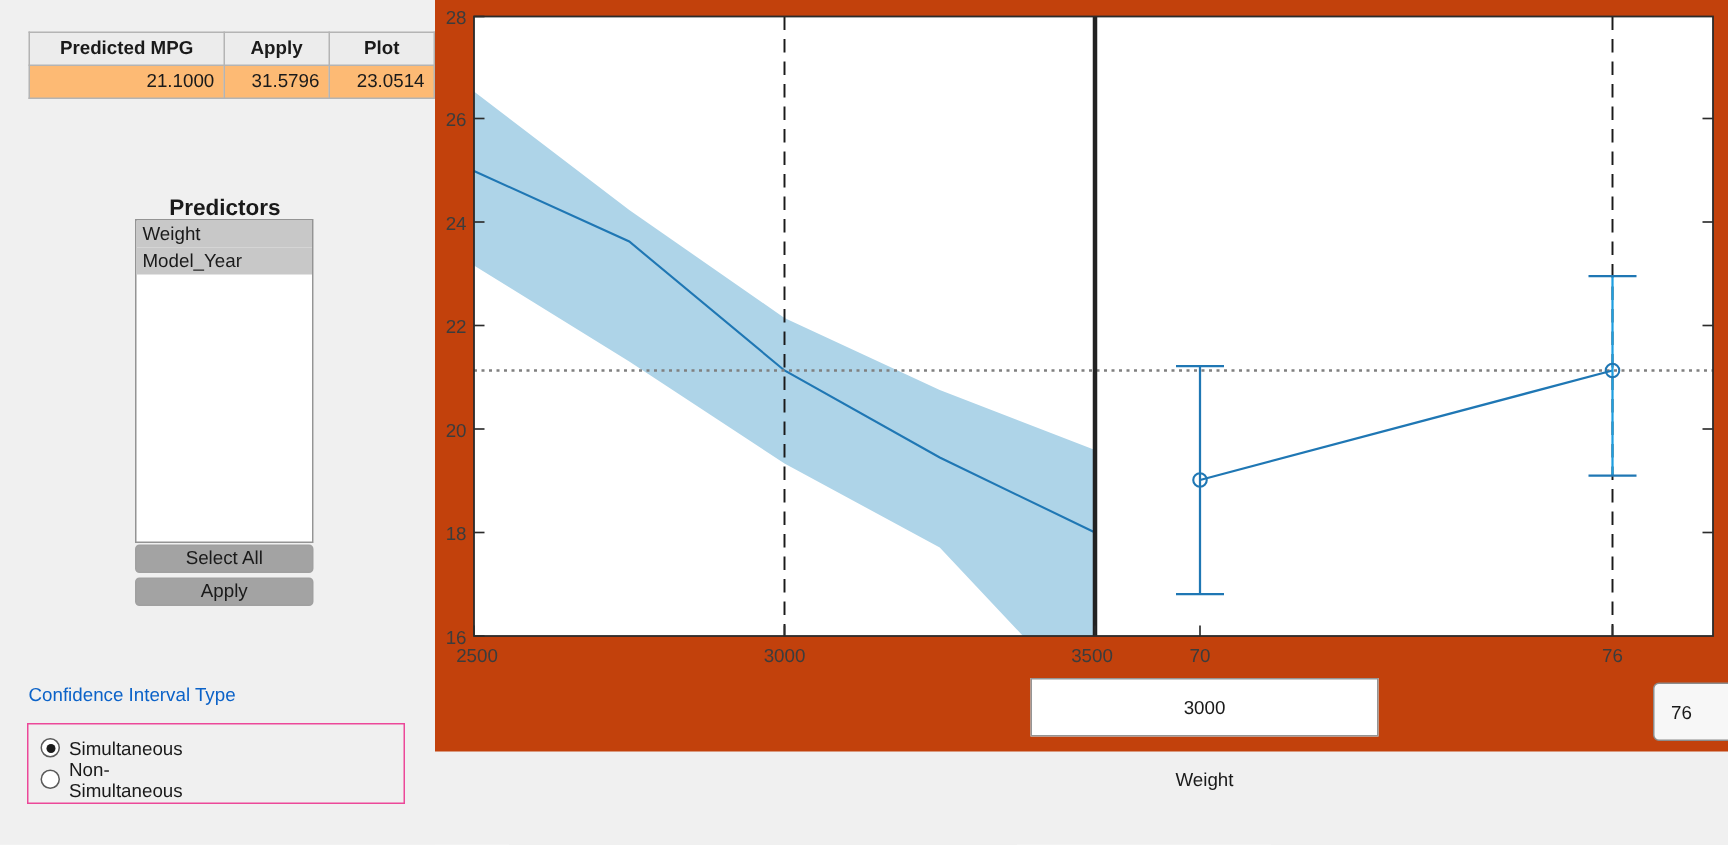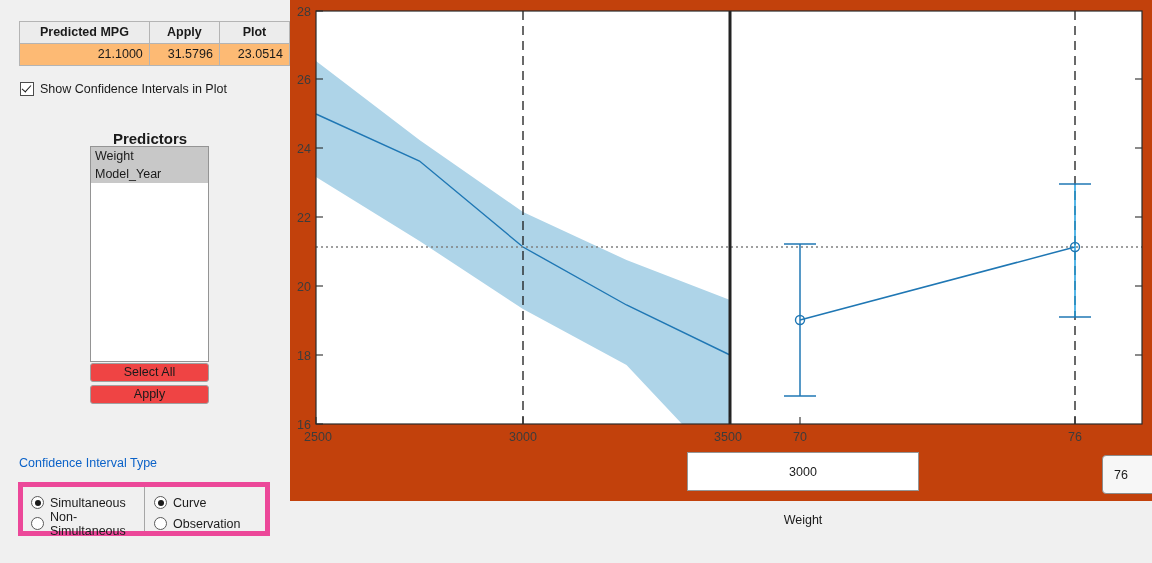--- a/index.html
+++ b/index.html
@@ -86,21 +86,21 @@
     font-size: 12.5px; color: #1a1a1a;
     padding: 1px 0 1px 4px;
     line-height: 16px;
     background: transparent;
   }
   .list-item.selected { background: #c8c8c8; }
 
   .mbtn {
     position: absolute; left: 90px;
     width: 119px; height: 19px;
-    background: #ef4444;
+    background: #a3a3a3;
     border: 1px solid #a0a0a0;
     border-radius: 3px;
     font-family: "Liberation Sans", sans-serif;
     font-size: 12.5px; color: #1a1a1a;
     text-align: center;
     line-height: 17px;
     padding: 0;
     box-sizing: border-box;
   }
   #btn-select-all { top: 363px; }
@@ -108,21 +108,21 @@
 
   
   #ci-type-link {
     position: absolute; left: 19px; top: 456px;
     font-size: 12.5px; color: #0b62c8;
     cursor: pointer;
   }
   #ci-type-box {
     position: absolute; left: 18px; top: 482px;
     width: 252px; height: 54px;
-    border: 5px solid #ec4899;
+    border: 1px solid #ec4899;
     background: #f0f0f0;
     box-sizing: border-box;
     display: flex;
   }
   .ci-col {
     width: 50%;
     box-sizing: border-box;
     padding: 5px 0 0 8px;
   }
   .ci-col.right { border-left: 1px solid #a6a6a6; padding-left: 9px; }
@@ -212,24 +212,20 @@
       </thead>
       <tbody>
         <tr>
           <td>21.1000</td>
           <td>31.5796</td>
           <td>23.0514</td>
         </tr>
       </tbody>
     </table>
 
-    <div id="show-ci-row">
-      <span class="cbox checked"></span>
-      <span>Show Confidence Intervals in Plot</span>
-    </div>
 
     <div id="predictors-title">Predictors</div>
 
     <div id="predictors-list">
       <div class="list-item selected">Weight</div>
       <div class="list-item selected">Model_Year</div>
     </div>
 
     <button class="mbtn" id="btn-select-all">Select All</button>
     <button class="mbtn" id="btn-apply">Apply</button>
@@ -238,30 +234,20 @@
 
     <div id="ci-type-box">
       <div class="ci-col">
         <div class="radio-row">
           <span class="radio on"></span>
           <span>Simultaneous</span>
         </div>
         <div class="radio-row">
           <span class="radio"></span>
           <span>Non-Simultaneous</span>
-        </div>
-      </div>
-      <div class="ci-col right">
-        <div class="radio-row">
-          <span class="radio on"></span>
-          <span>Curve</span>
-        </div>
-        <div class="radio-row">
-          <span class="radio"></span>
-          <span>Observation</span>
         </div>
       </div>
     </div>
   </div>
 
   <div id="plot-area">
 
     <svg id="plot-svg" width="862" height="450">
 
       <rect x="26" y="11" width="826" height="413" fill="#ffffff"></rect>

